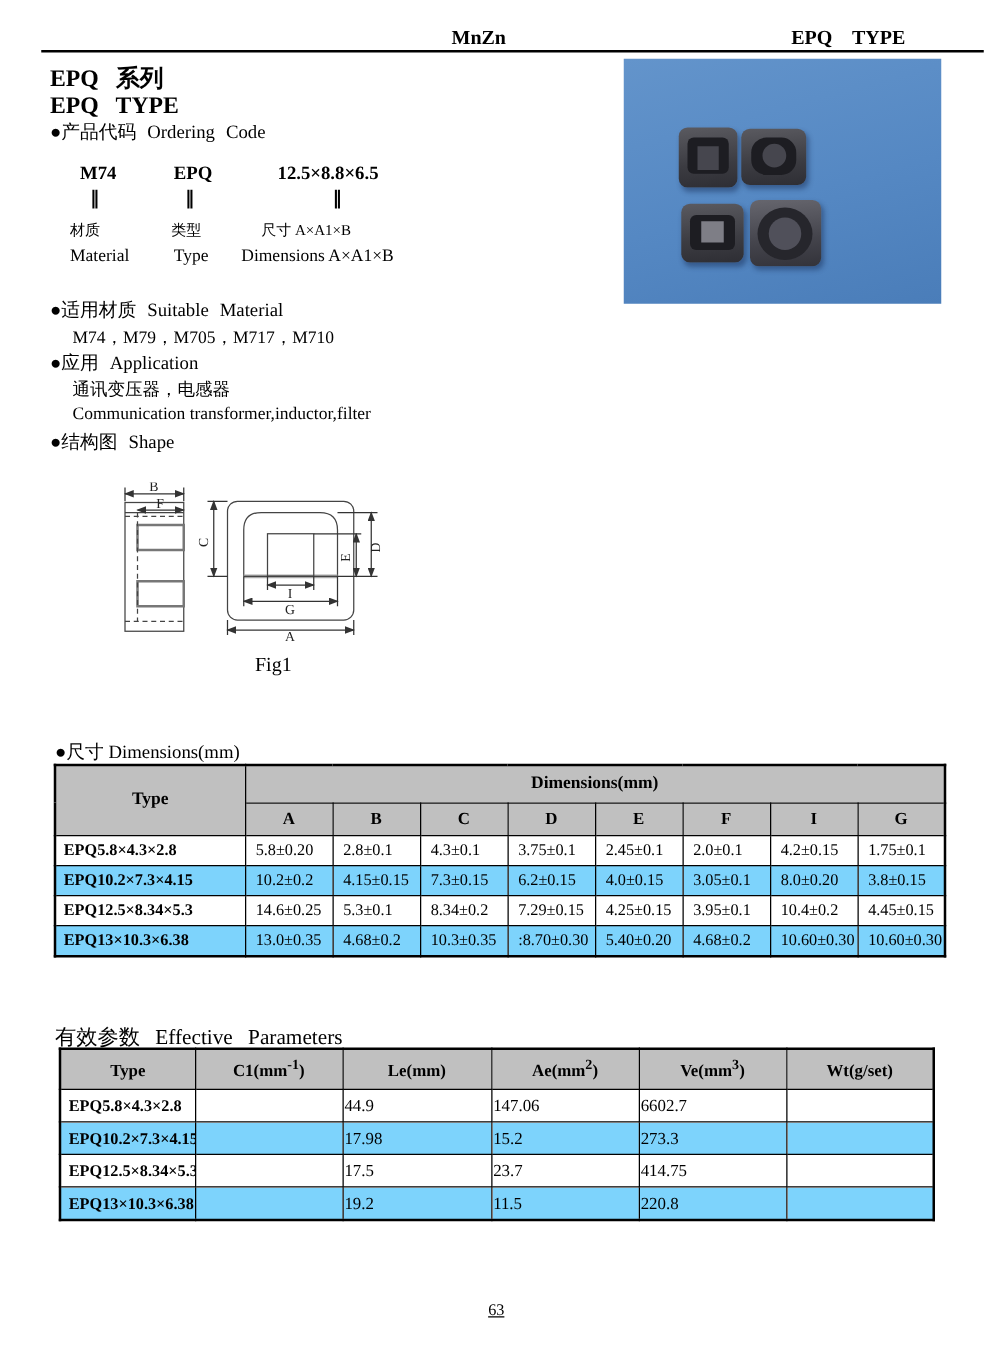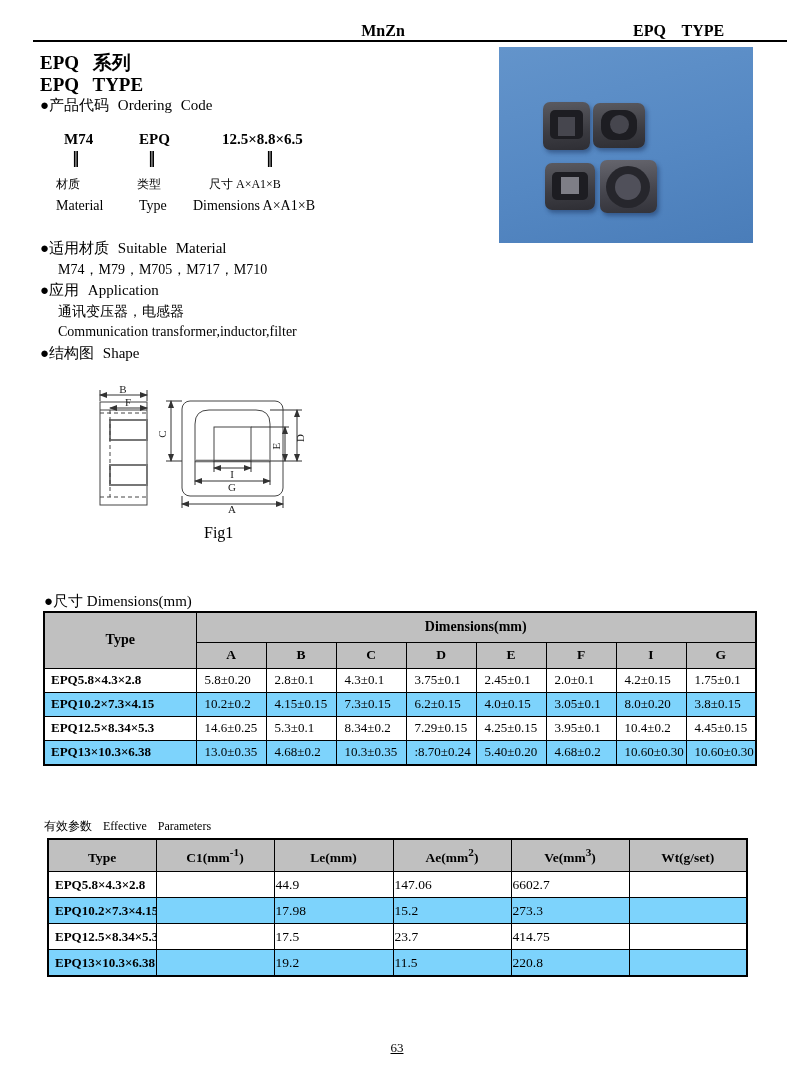--- a/index.html
+++ b/index.html
@@ -40,21 +40,21 @@
   
   table{border-collapse:collapse;table-layout:fixed;border:2px solid #000;}
   th,td{border:1px solid #000;overflow:hidden;white-space:nowrap;}
   .dims-heading{top:592px;left:44px;font-size:15px;}
   .dimtable{left:43px;top:611px;}
   .dimtable{width:712px;font-size:13px;}
   .dimtable th{background:#c0c0c0;font-size:13.5px;}
   .dimtable .th-big{font-size:14px;}
   .dimtable td{height:23px;padding:0 0 0 8px;text-align:left;}
   .dimtable td.typec{font-weight:bold;padding-left:6px;font-size:13px;}
-  .params-heading{top:818px;left:44px;font-size:12px;word-spacing:8px;}
+  .params-heading{top:818px;left:44px;font-size:17px;word-spacing:8px;}
   .partable{left:47px;top:838px;width:699px;font-size:13.5px;}
   .partable th{background:#c0c0c0;height:29px;font-size:13.5px;}
   .partable td{height:23px;}
   .partable td.typec{font-weight:bold;text-align:left;padding-left:6px;font-size:13px;}
   tr.shade td{background:#7dd3fc;}
   .pageno{top:1040px;left:0;width:794px;text-align:center;font-size:13px;text-decoration:underline;}
 </style>
 </head>
 <body>
 
@@ -237,21 +237,21 @@
     <td>4.25±0.15</td>
     <td>3.95±0.1</td>
     <td>10.4±0.2</td>
     <td>4.45±0.15</td>
   </tr>
   <tr class="shade">
     <td class="typec">EPQ13×10.3×6.38</td>
     <td>13.0±0.35</td>
     <td>4.68±0.2</td>
     <td>10.3±0.35</td>
-    <td>:8.70±0.24</td>
+    <td>:8.70±0.30</td>
     <td>5.40±0.20</td>
     <td>4.68±0.2</td>
     <td>10.60±0.30</td>
     <td>10.60±0.30</td>
   </tr>
 </tbody>
   </table>
 
 <div class="abs params-heading">有效参数 Effective Parameters</div>
 <table class="abs partable">

